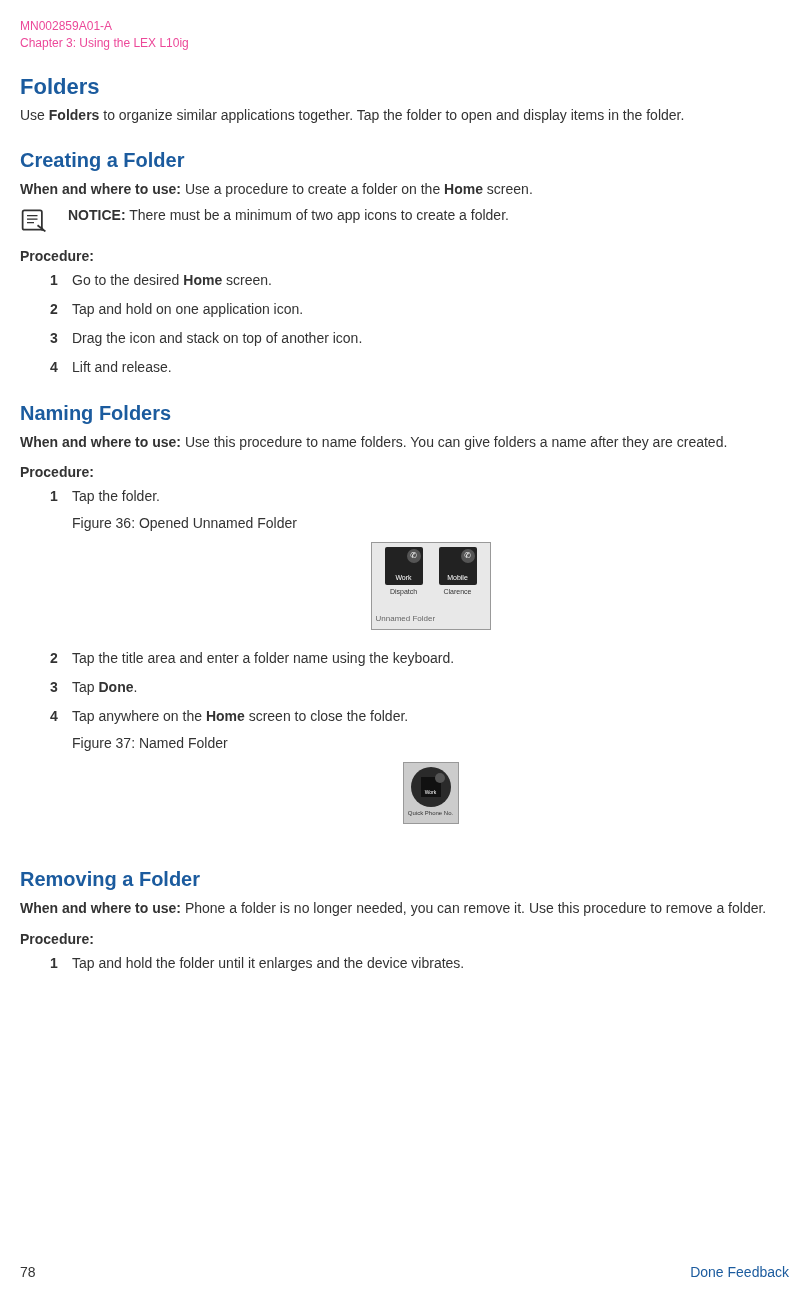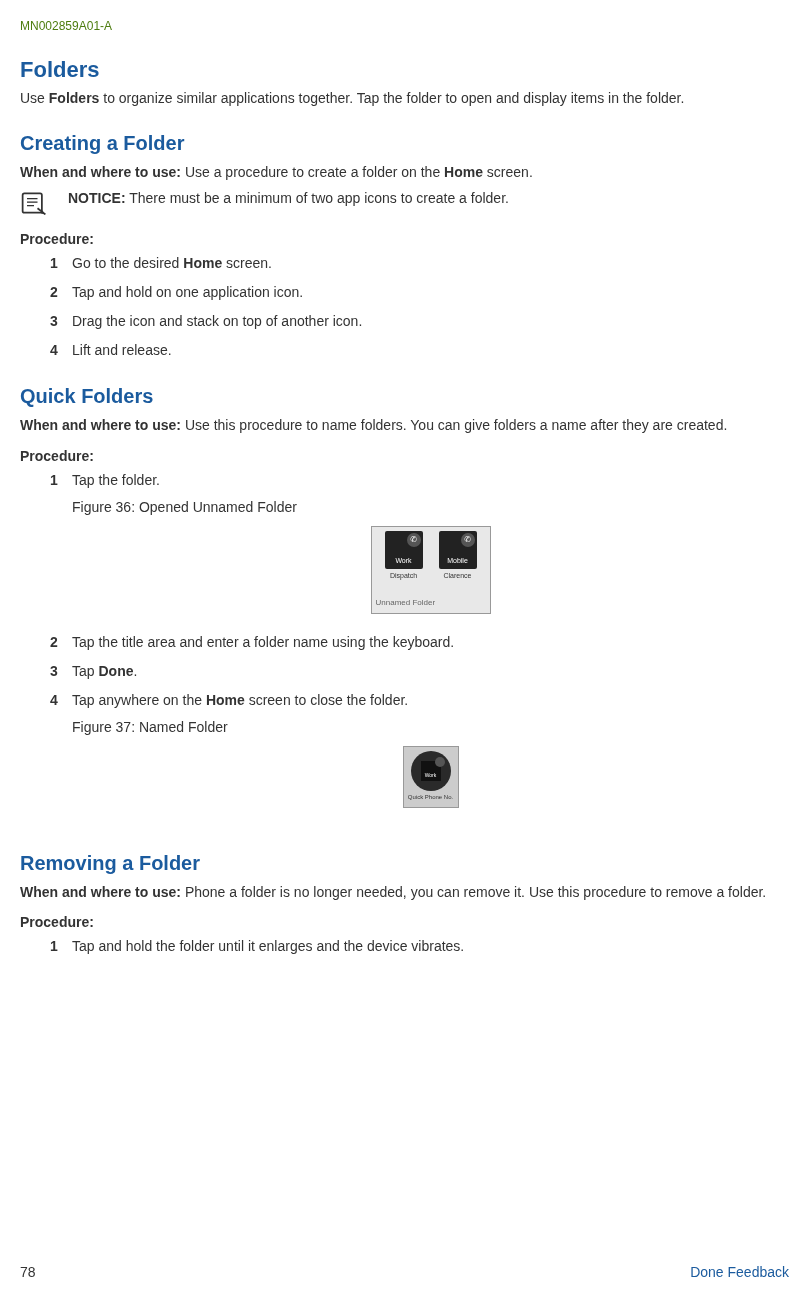--- a/index.html
+++ b/index.html
@@ -11,21 +11,21 @@
       font-family: Arial, Helvetica, sans-serif;
       width: 809px;
       height: 1298px;
       background: white;
       color: #333;
       padding: 18px 20px 18px 20px;
       position: relative;
     }
     .header-meta {
       font-size: 12px;
-      color: #4d7c0f;
+      color: #ec4899;
       line-height: 1.4;
     }
     h1, h2 {
       color: #1b5b9e;
       font-weight: bold;
     }
     h1 {
       font-size: 22px;
       margin-top: 22px;
       margin-bottom: 6px;
@@ -215,20 +215,21 @@
     }
     .footer .feedback {
       color: #1b5b9e;
     }
   </style>
 </head>
 <body>
 
 <div class="header-meta">
   <div>MN002859A01-A</div>
+  <div>Chapter 3:  Using the LEX L10ig</div>
 </div>
 
 <h1>Folders</h1>
 <p class="body-text">
   <span>Use </span><span class="bold">Folders</span><span> to organize similar applications together. Tap the folder to open and display items in the folder.</span>
 </p>
 
 <h2>Creating a Folder</h2>
 <p class="body-text">
   <span class="bold">When and where to use:</span><span> Use a procedure to create a folder on the </span><span class="bold">Home</span><span> screen.</span>
@@ -261,21 +262,21 @@
   <li>
       <span class="num">3</span>
       <span class="step-body">Drag the icon and stack on top of another icon.</span>
     </li>
   <li>
       <span class="num">4</span>
       <span class="step-body">Lift and release.</span>
     </li>
 </ol>
 
-<h2>Quick Folders</h2>
+<h2>Naming Folders</h2>
 <p class="body-text">
   <span class="bold">When and where to use:</span><span> Use this procedure to name folders. You can give folders a name after they are created.</span>
 </p>
 <p class="procedure-label">Procedure:</p>
 <ol class="procedure">
   <li>
     <span class="num">1</span>
     <span class="step-body">
       <span>Tap the folder.</span>
       <div class="figure-caption">Figure 36: Opened Unnamed Folder</div>

